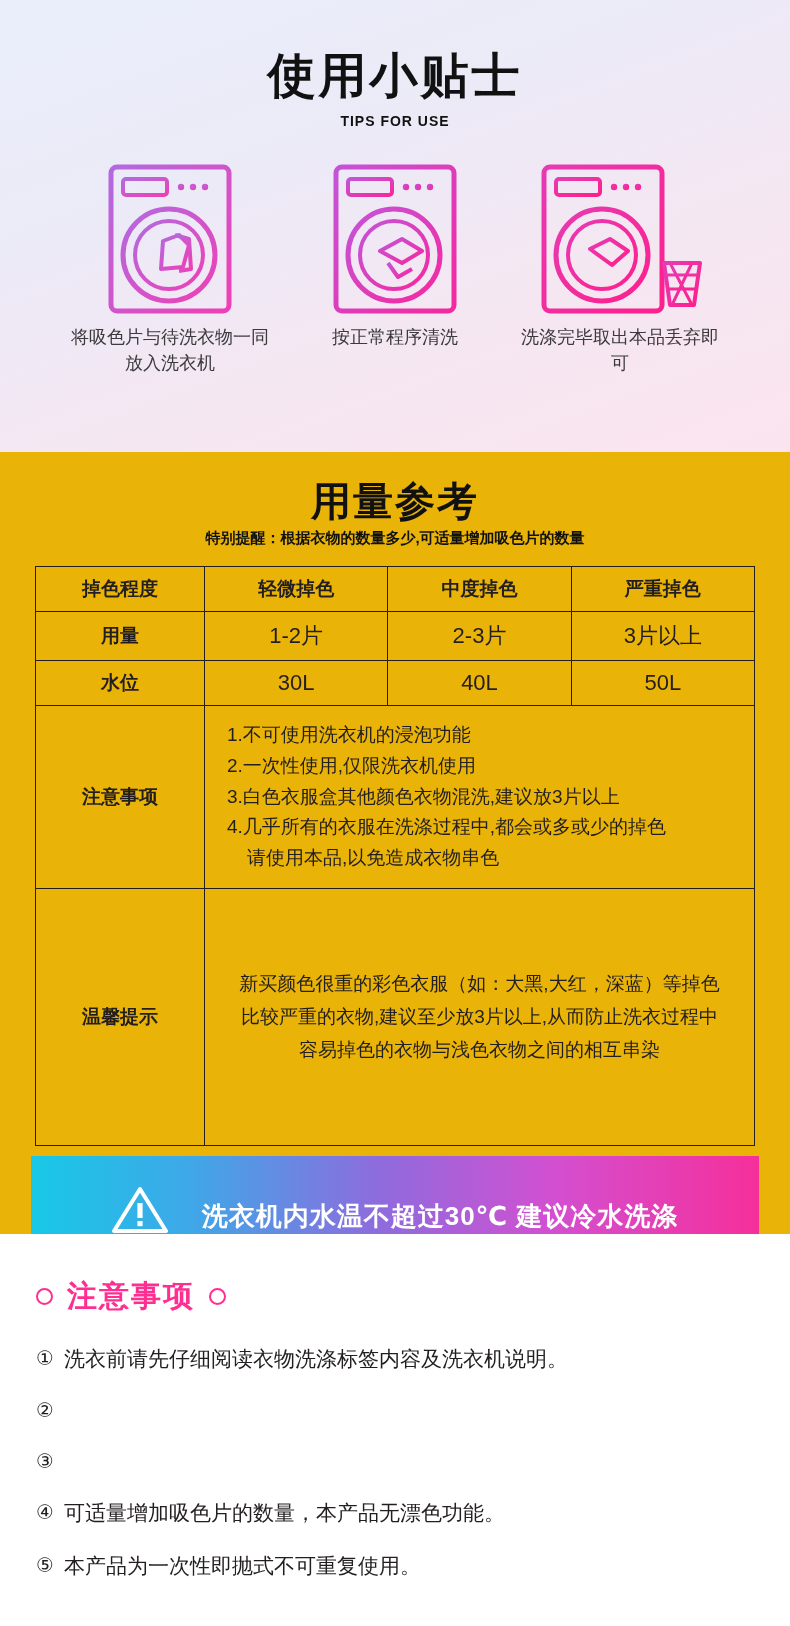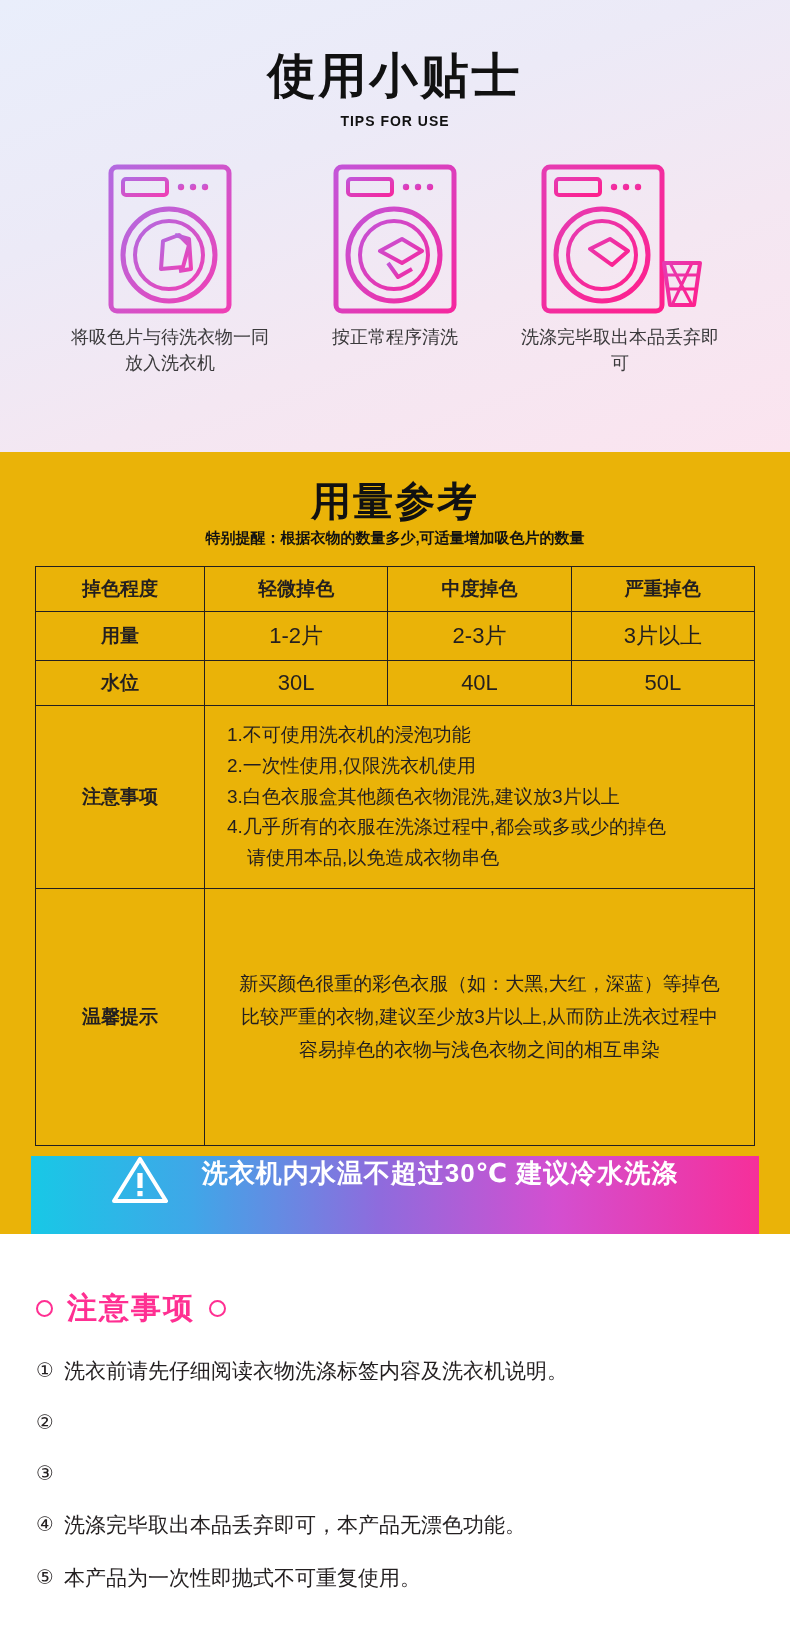--- a/index.html
+++ b/index.html
@@ -122,25 +122,25 @@
     line-height: 1.75;
   }
   .label-cell {
     font-weight: bold;
     font-size: 20px;
   }
 
   
   .warn-bar {
     width: 728px;
-    margin: 10px auto 12px auto;
+    margin: 10px auto 0 auto;
     height: 78px;
     background: linear-gradient(90deg, #18c8e6 0%, #3fa7e8 22%, #8f6bdd 48%, #d34fd0 72%, #f62f9a 100%);
     display: flex;
-    align-items: flex-start;
+    align-items: flex-end;
     justify-content: center;
     gap: 34px;
   }
   .warn-text {
     color: #ffffff;
     font-size: 26px;
     font-weight: bold;
     letter-spacing: 1px;
   }
 
@@ -342,21 +342,21 @@
         <span>洗衣前请先仔细阅读衣物洗涤标签内容及洗衣机说明。</span>
       </li>
       <li>
         <span class="caution-num">②</span>
       </li>
       <li>
         <span class="caution-num">③</span>
       </li>
       <li>
         <span class="caution-num">④</span>
-        <span>洗涤完毕取出本品丢弃即可，本产品无漂色功能。</span>
+        <span>可适量增加吸色片的数量，本产品无漂色功能。</span>
       </li>
       <li>
         <span class="caution-num">⑤</span>
         <span>本产品为一次性即抛式不可重复使用。</span>
       </li>
     </ul>
   </section>
 
 </div>
 

